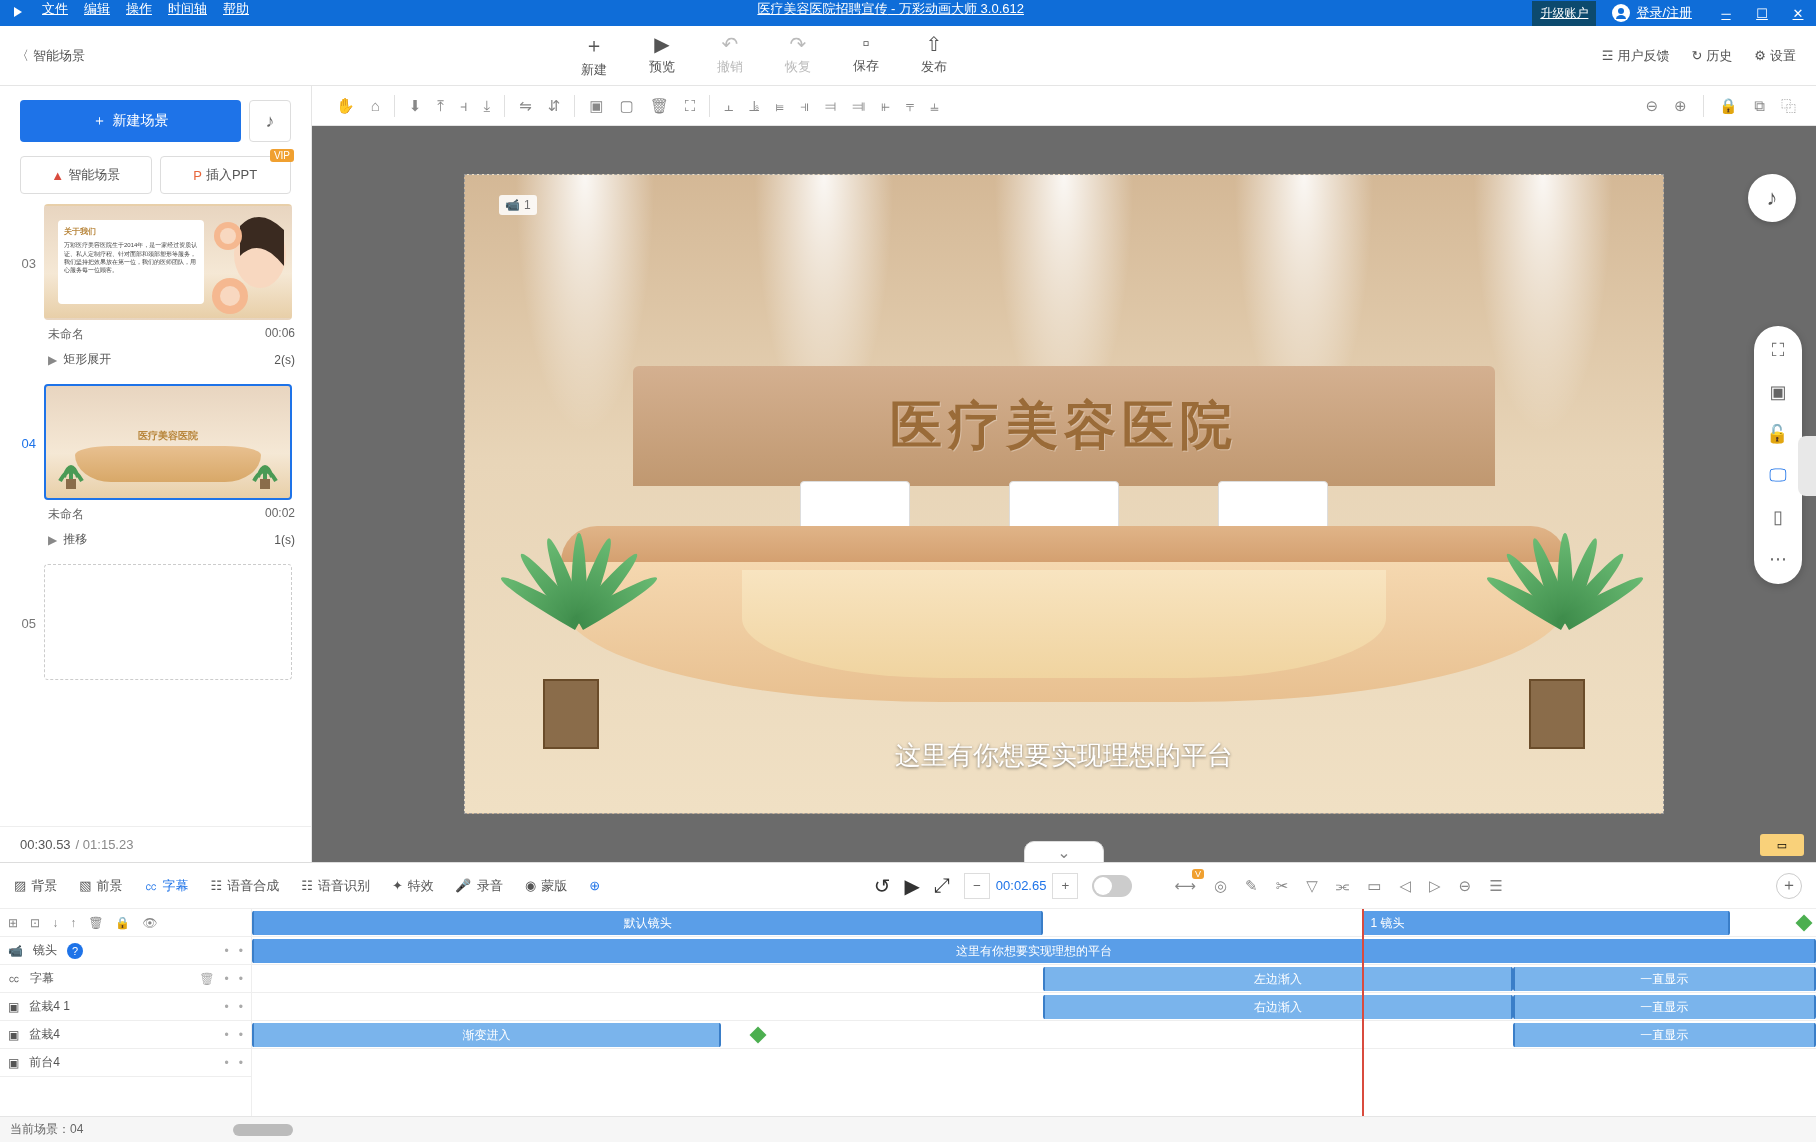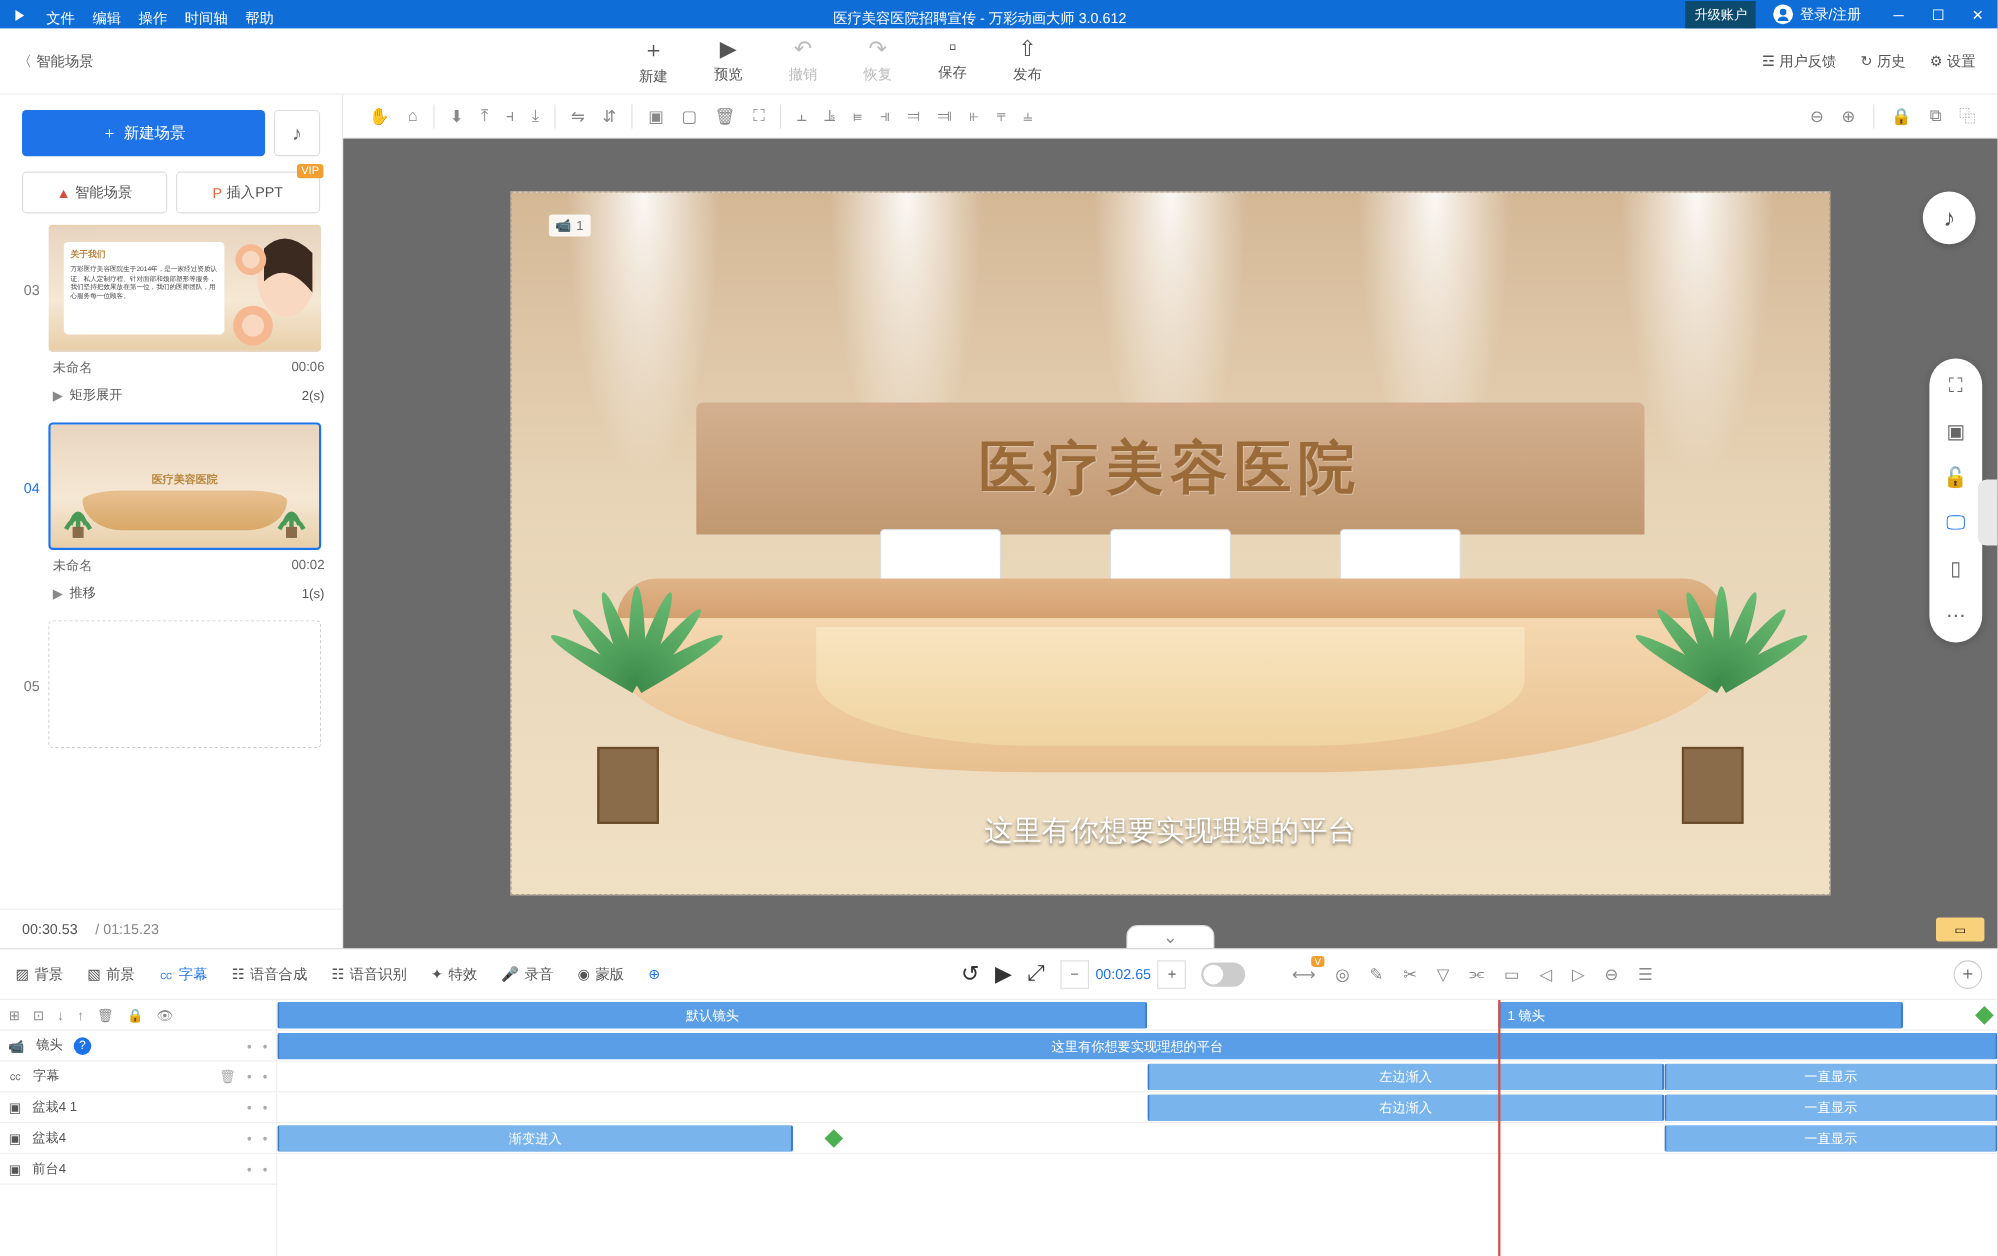--- a/index.html
+++ b/index.html
@@ -1,19 +1,19 @@
 <!DOCTYPE html>
 <html><head>
 <meta charset="utf-8">
 <style>
 * { margin: 0; padding: 0; box-sizing: border-box; font-family: "Microsoft YaHei", Arial, sans-serif; }
 body { background: #f5f5f5; width: 1816px; height: 1142px; overflow: hidden; display: flex; flex-direction: column; }
 
 
-.titlebar { background: #0f6dd8; height: 26px; display: flex; align-items: flex-end; color: #fff; font-size: 13px; }
+.titlebar { background: #0f6dd8; height: 26px; display: flex; align-items: flex-start; color: #fff; font-size: 13px; text-decoration: underline; }
 .titlebar .logo { width: 24px; height: 24px; margin: 0 6px; display: flex; align-items: center; justify-content: center; }
 .titlebar .menu { display: flex; gap: 16px; padding-left: 6px; }
 .titlebar .menu span { cursor: pointer; }
 .titlebar .center-title { flex: 1; text-align: center; font-size: 13px; }
 .titlebar .right { display: flex; align-items: center; gap: 6px; }
 .titlebar .upgrade { background: #0c4a6e; padding: 4px 8px; font-size: 12px; }
 .titlebar .user { display: flex; align-items: center; gap: 6px; padding: 0 10px; }
 .titlebar .user-icon { width: 18px; height: 18px; background: #fff; border-radius: 50%; display: flex; align-items: center; justify-content: center; color: #0f6dd8; }
 .titlebar .win-controls { display: flex; }
 .titlebar .win-controls div { width: 36px; height: 26px; display: flex; align-items: center; justify-content: center; cursor: pointer; }
@@ -46,21 +46,21 @@
 .scene-card { flex: 1; }
 .scene-thumb { width: 248px; height: 116px; border-radius: 4px; border: 2px solid transparent; background: linear-gradient(180deg,#e8d5c0 0%, #f5e8d5 60%, #e8cfa8 100%); position: relative; overflow: hidden; }
 .scene-thumb.selected { border-color: #1e73e8; }
 .scene-meta { display: flex; justify-content: space-between; font-size: 12px; color: #666; padding: 6px 4px; }
 .scene-trans { display: flex; align-items: center; gap: 6px; font-size: 12px; color: #555; padding: 2px 4px 8px; }
 .scene-trans .play { color: #888; }
 .scene-trans .dur { margin-left: auto; }
 
 .scene-thumb.empty { background: #fff; border: 1px dashed #ccc; }
 
-.time-footer { border-top: 1px solid #eee; padding: 10px 20px; font-size: 13px; display: flex; gap: 16px; color: #555; }
+.time-footer { border-top: 1px solid #eee; padding: 10px 20px; font-size: 13px; display: flex; gap: 5px; color: #555; }
 .time-footer .total { color: #888; }
 
 
 .canvas-area { flex: 1; background: #fff; display: flex; flex-direction: column; min-width: 0; position: relative; }
 .canvas-toolbar { height: 40px; border-bottom: 1px solid #e5e5e5; display: flex; align-items: center; padding: 0 10px; gap: 0; }
 .ct-group { display: flex; align-items: center; gap: 16px; padding: 0 14px; }
 .ct-sep { width: 1px; height: 22px; background: #e0e0e0; }
 .ct-icon { color: #888; font-size: 15px; cursor: pointer; }
 .ct-right { margin-left: auto; display: flex; align-items: center; gap: 16px; padding-right: 10px; }
 
@@ -584,13 +584,17 @@
       </div>
       <div class="tl-track">
         <div class="tl-clip light" style="left:0;width:30%">渐变进入</div>
         <div class="tl-diamond" style="left:32%"></div>
         <div class="tl-clip light" style="left:80.6%;width:19.4%">一直显示</div>
       </div>
       <div class="tl-playhead"></div>
     </div>
   </div>
 
+  <div class="tl-footer">
+    <span>当前场景：04</span>
+    <div class="sbar"></div>
+  </div>
 </div>
 
 </body></html>

